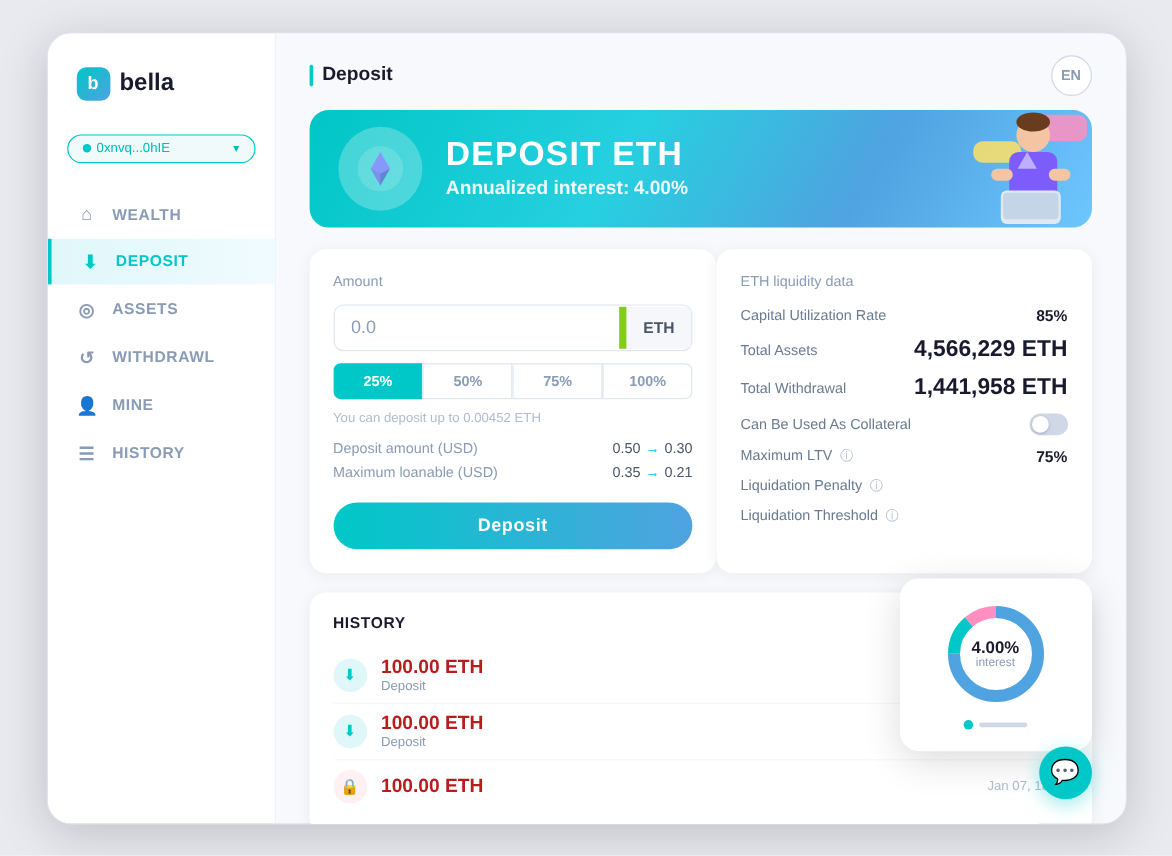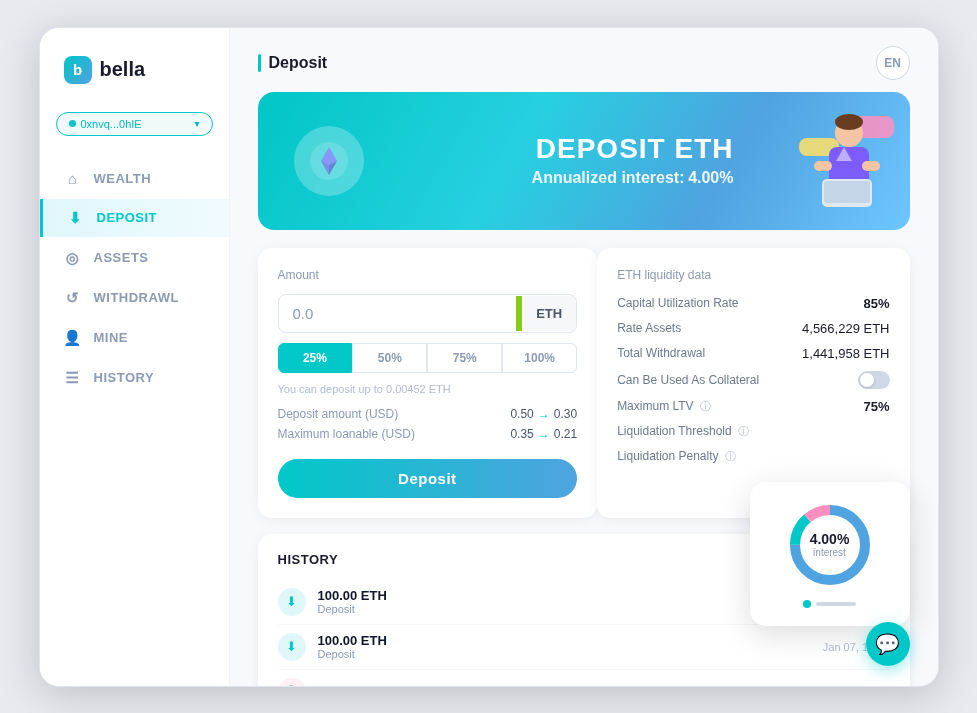--- a/index.html
+++ b/index.html
@@ -157,28 +157,27 @@
     .main-content {
       flex: 1;
       overflow-y: auto;
       padding: 0 28px 20px 28px;
     }
 
     
     .banner {
       border-radius: 16px;
       background: linear-gradient(120deg, #00c6c6 0%, #26d0e0 40%, #4fa3e0 70%, #6ec6ff 100%);
-      padding: 16px;
+      padding: 4px;
       margin-bottom: 18px;
       display: flex;
       align-items: center;
       overflow: hidden;
-      height: 138px;
+      height: 98px;
       position: relative;
-      text-align: right;
     }
     .banner-eth-icon {
       width: 70px;
       height: 70px;
       background: rgba(255,255,255,0.25);
       border-radius: 50%;
       margin: 0 20px;
       display: flex;
       align-items: center;
       justify-content: center;
@@ -343,23 +342,23 @@
     }
     .liq-row {
       display: flex;
       justify-content: space-between;
       align-items: center;
       font-size: 12px;
       color: #6a7a90;
       margin-bottom: 10px;
     }
     .liq-val {
-      font-weight: 400;
+      font-weight: 700;
       color: #1a1a2e;
-      font-size: 13px;
+      font-size: 19px;
     }
     .liq-pct {
       font-weight: 700;
       color: #1a1a2e;
       font-size: 13px;
     }
     .toggle-switch {
       width: 32px;
       height: 18px;
       background: #d0d8e8;
@@ -423,23 +422,23 @@
       display: flex;
       align-items: center;
       justify-content: center;
       font-size: 13px;
       flex-shrink: 0;
     }
     .hist-icon.deposit { background: #e0f7fa; color: #00c8c8; }
     .hist-icon.loan { background: #fff0f3; color: #ff6b8a; }
     .hist-info { flex: 1; }
     .hist-amount {
-      font-size: 13px;
-      font-weight: 700;
-      color: #0f172a;
+      font-size: 16px;
+      font-weight: 700;
+      color: #b91c1c;
     }
     .hist-type {
       font-size: 11px;
       color: #8a9bb5;
     }
     .hist-date {
       font-size: 11px;
       color: #b0bcd0;
     }
 
@@ -646,43 +645,43 @@
           <button class="deposit-btn">Deposit</button>
         </div>
 
         <div class="panel panel-right">
           <div class="liquidity-title">ETH liquidity data</div>
           <div class="liq-row">
             <span>Capital Utilization Rate</span>
             <span class="liq-pct">85%</span>
           </div>
           <div class="liq-row">
-            <span>Rate Assets</span>
+            <span>Total Assets</span>
             <span class="liq-val">4,566,229 ETH</span>
           </div>
           <div class="liq-row">
             <span>Total Withdrawal</span>
             <span class="liq-val">1,441,958 ETH</span>
           </div>
           <div class="liq-row">
             <span>Can Be Used As Collateral</span>
             <div class="toggle-switch">
               <div class="toggle-thumb"></div>
             </div>
           </div>
           <div class="liq-row">
             <span>Maximum LTV <span class="liq-info-icon">ⓘ</span></span>
             <span class="liq-pct">75%</span>
           </div>
           <div class="liq-row">
+            <span>Liquidation Penalty <span class="liq-info-icon">ⓘ</span></span>
+            <span></span>
+          </div>
+          <div class="liq-row">
             <span>Liquidation Threshold <span class="liq-info-icon">ⓘ</span></span>
-            <span></span>
-          </div>
-          <div class="liq-row">
-            <span>Liquidation Penalty <span class="liq-info-icon">ⓘ</span></span>
             <span></span>
           </div>
         </div>
       </div>
 
       <div class="history-panel">
         <div class="history-header">
           <span class="history-title">HISTORY</span>
           <span class="history-chevron">›</span>
         </div>

